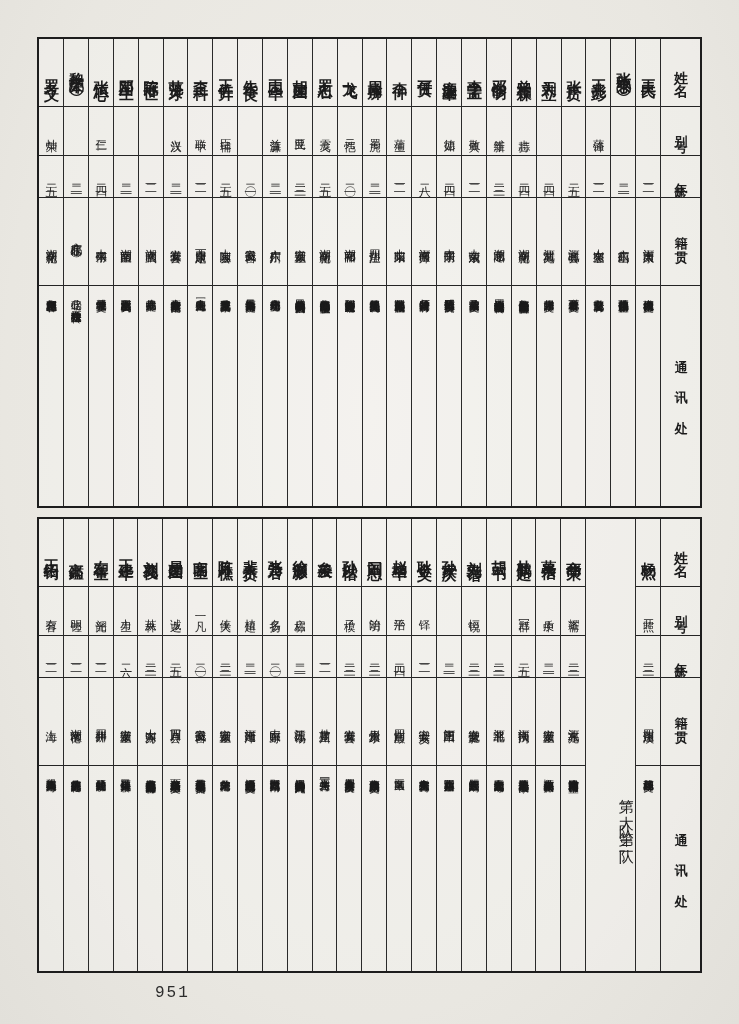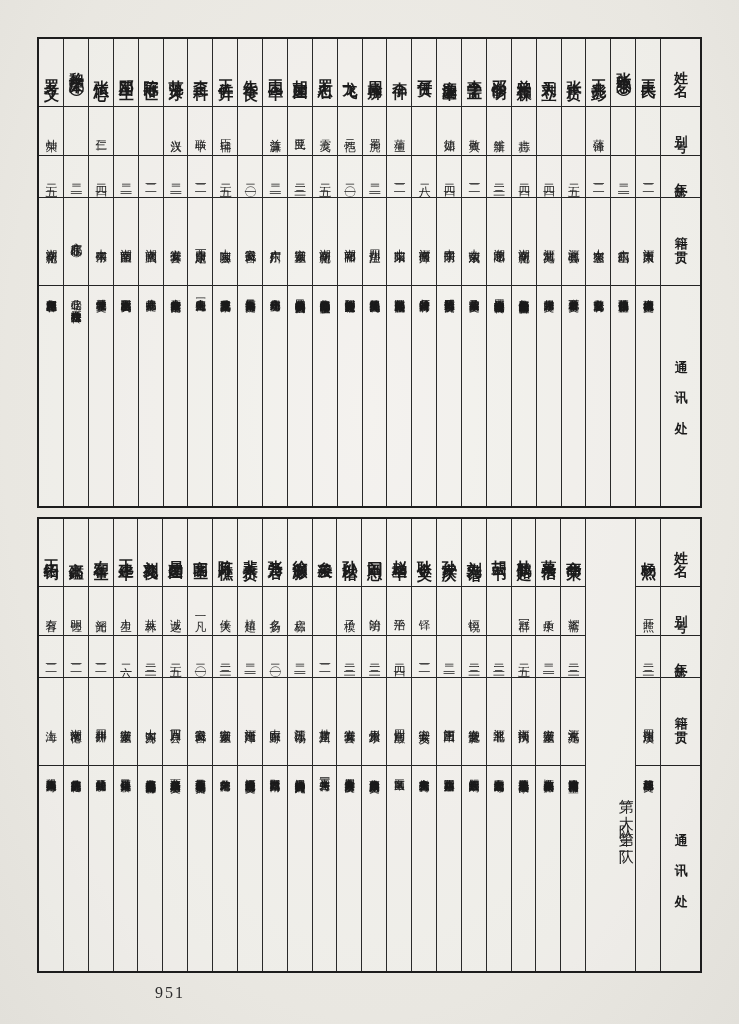--- a/index.html
+++ b/index.html
@@ -73,20 +73,21 @@
   .hdr.c-age    { font-size:13px; letter-spacing:0.25em; font-weight:700; }
   .hdr.c-origin { font-size:13px; letter-spacing:1.1em;  font-weight:700; }
   .hdr.c-addr   { font-size:13px; letter-spacing:2.4em;  font-weight:700;
                   justify-content:center; padding-top:0; }
   .page-number {
     position:absolute;
     left:155px; top:984px;
     font-size:16px;
     letter-spacing:2px;
     color:#2c2c2c;
+    font-family:Liberation Mono, monospace;
   }
 </style>
 </head>
 <body>
 
 <div class="page">
 
   <div class="table t0">
     <div class="col header-col">
       <div class="cell c-name hdr">姓名</div>

